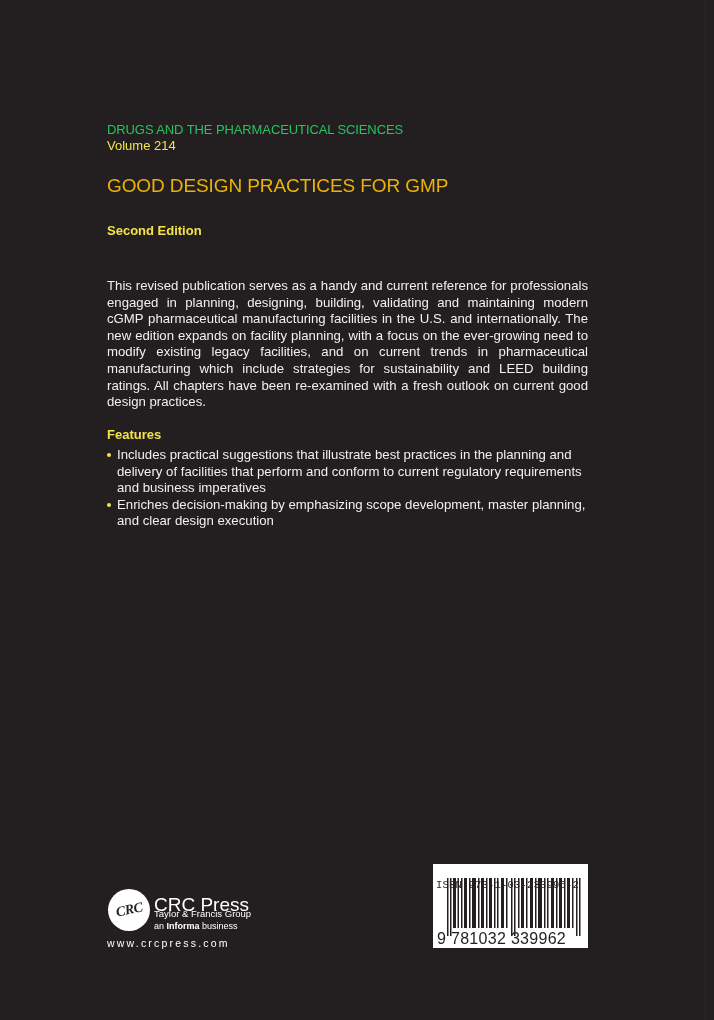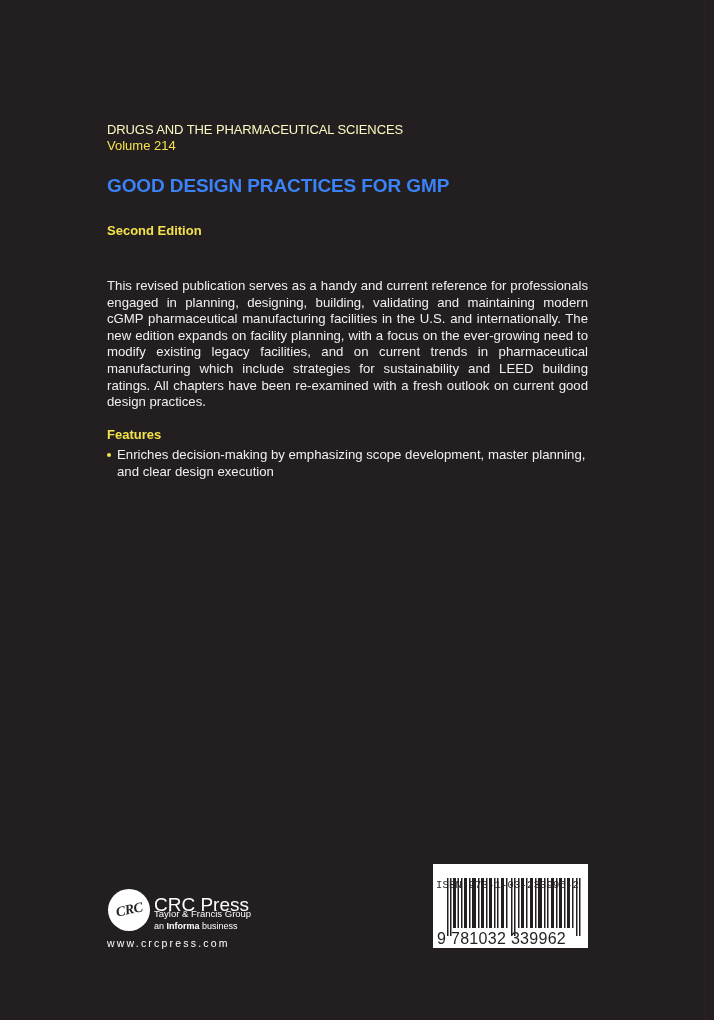--- a/index.html
+++ b/index.html
@@ -22,39 +22,39 @@
       width: 1px;
       height: 1020px;
       background: #3a1f22;
     }
     .series {
       position: absolute;
       left: 107px;
       top: 122px;
       font-size: 13px;
       line-height: 16px;
-      color: #fef9c3;
+      color: #22c55e;
       letter-spacing: -0.1px;
     }
     .volume {
       position: absolute;
       left: 107px;
       top: 138px;
       font-size: 13px;
       line-height: 16px;
       color: #f3e24a;
     }
     .title {
       position: absolute;
       left: 107px;
       top: 175px;
       font-size: 19px;
       line-height: 22px;
-      font-weight: bold;
-      color: #3b82f6;
+      font-weight: normal;
+      color: #eab308;
       letter-spacing: -0.1px;
     }
     .title div { white-space: nowrap; }
     .edition {
       position: absolute;
       left: 107px;
       top: 223px;
       font-size: 13px;
       line-height: 16px;
       font-weight: bold;
@@ -219,20 +219,24 @@
 
 <div class="title">
   <div>GOOD DESIGN PRACTICES FOR GMP</div>
 </div>
 <div class="edition">Second Edition</div>
 
 <div class="description">This revised publication serves as a handy and current reference for professionals engaged in planning, designing, building, validating and maintaining modern cGMP pharmaceutical manufacturing facilities in the U.S. and internationally. The new edition expands on facility planning, with a focus on the ever-growing need to modify existing legacy facilities, and on current trends in pharmaceutical manufacturing which include strategies for sustainability and LEED building ratings. All chapters have been re-examined with a fresh outlook on current good design practices.</div>
 
 <div class="features-heading">Features</div>
 <ul class="features-list">
+  <li>
+    <span class="bullet"></span>
+    <span>Includes practical suggestions that illustrate best practices in the planning and delivery of facilities that perform and conform to current regulatory requirements and business imperatives</span>
+  </li>
   <li>
     <span class="bullet"></span>
     <span>Enriches decision-making by emphasizing scope development, master planning, and clear design execution</span>
   </li>
 </ul>
 
 <div class="publisher">
   <div class="crc-circle">
     <span>CRC</span>
   </div>

